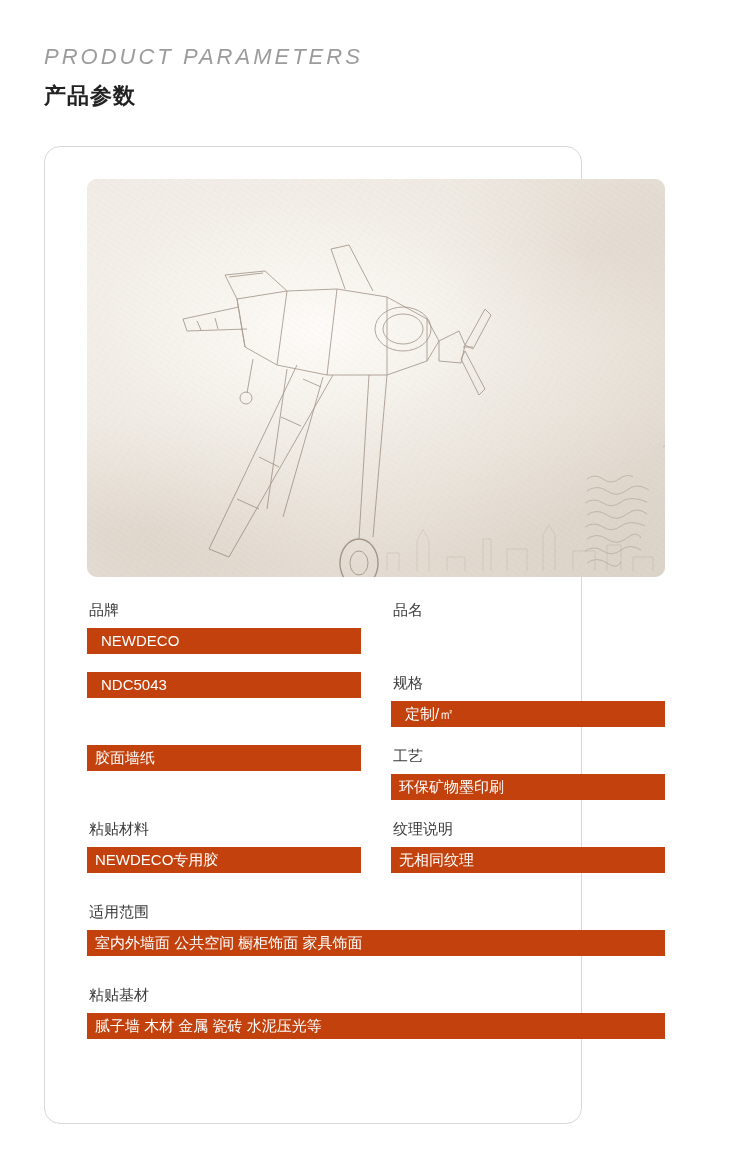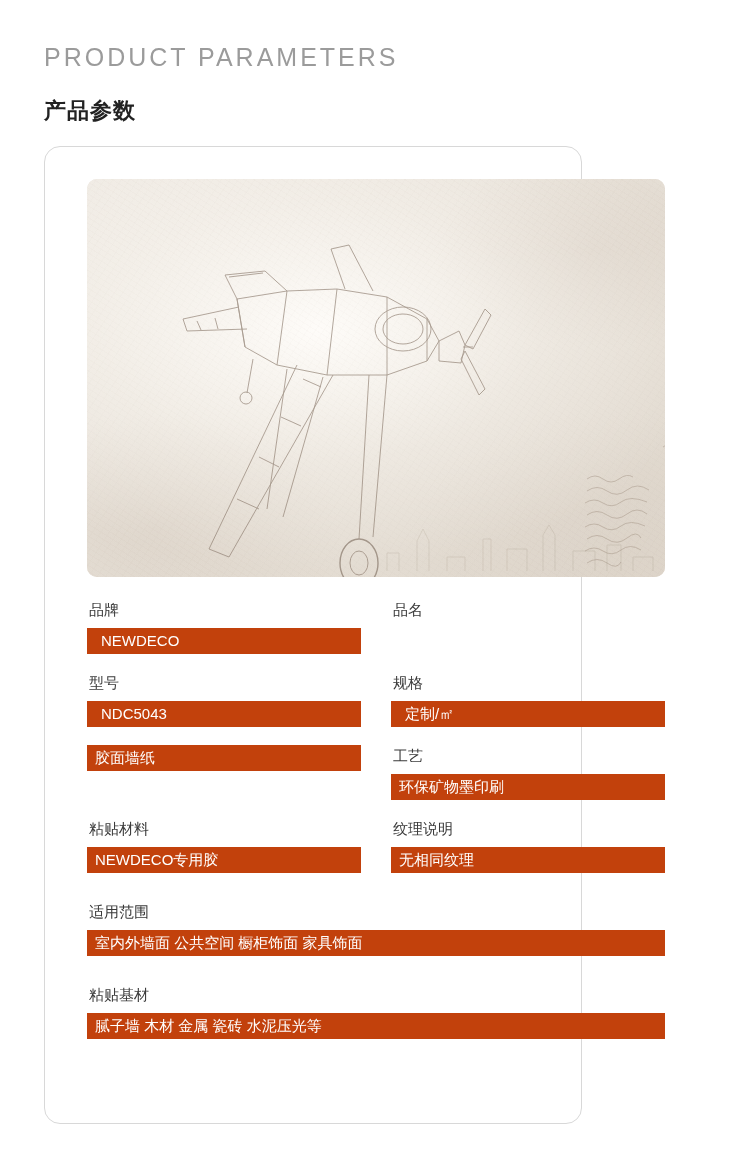--- a/index.html
+++ b/index.html
@@ -16,33 +16,34 @@
     background: #ffffff;
     overflow: hidden;
   }
   
   .header {
     position: absolute;
     left: 44px;
     top: 40px;
   }
   .header-en {
-    font-size: 25px;
+    font-size: 22px;
     letter-spacing: 3px;
     color: #9b9b9b;
     font-weight: 400;
     line-height: 34px;
     white-space: nowrap;
+    font-style: italic;
   }
   .header-cn {
     font-size: 22px;
     color: #222222;
     font-weight: bold;
     line-height: 32px;
-    margin-top: 21px;
+    margin-top: 6px;
     letter-spacing: 1px;
   }
   
   .card {
     position: absolute;
     left: 44px;
     top: 146px;
     width: 538px;
     height: 978px;
     border: 1px solid #d8d8d8;
@@ -216,21 +217,20 @@
           <div class="field-label">品牌</div>
           <div class="field-value indent">NEWDECO</div>
         </div>
         <div class="field">
           <div class="field-label">品名</div>
         </div>
       </div>
 
       <div class="row">
         <div class="field">
-          <div class="field-label">型号</div>
           <div class="field-value indent">NDC5043</div>
         </div>
         <div class="field">
           <div class="field-label">规格</div>
           <div class="field-value indent">定制/㎡</div>
         </div>
       </div>
 
       <div class="row">
         <div class="field">

